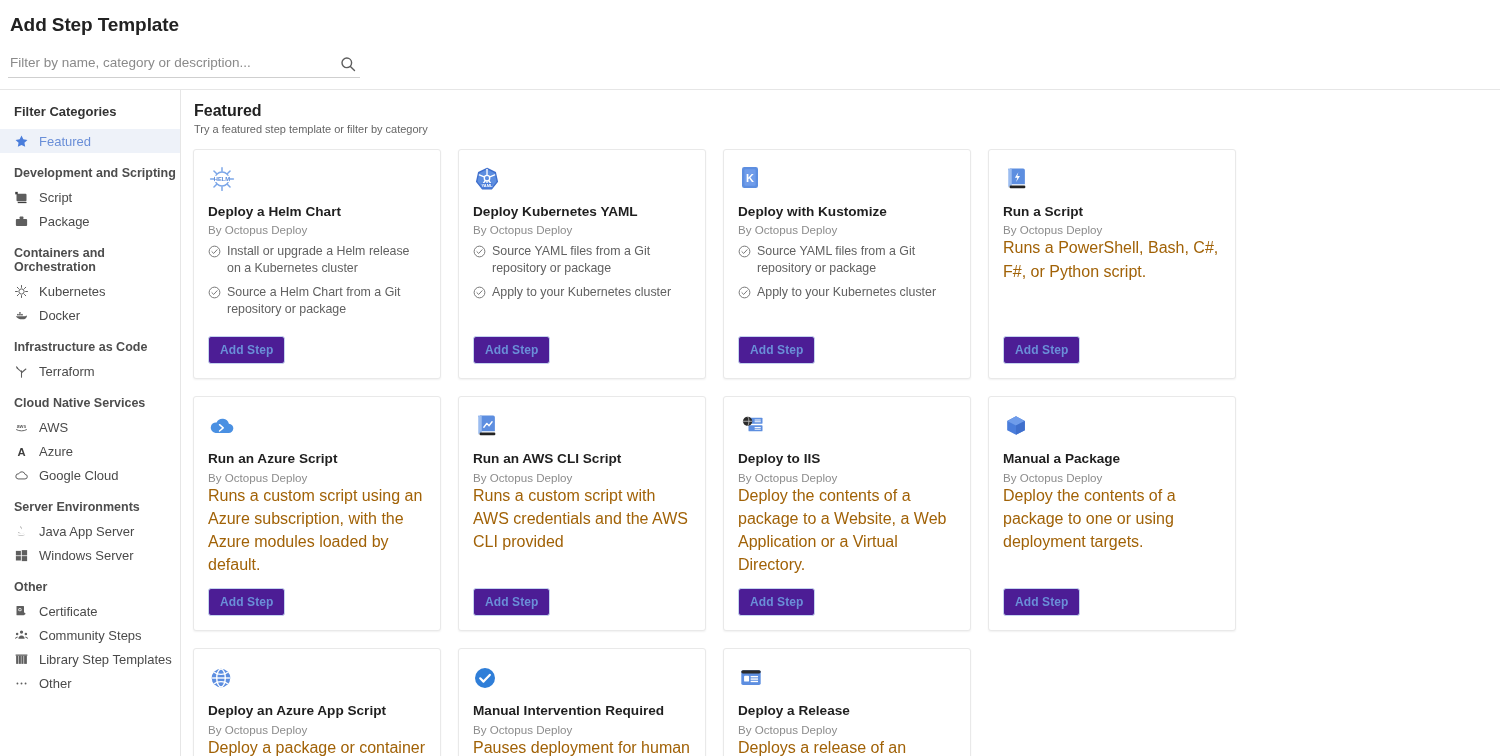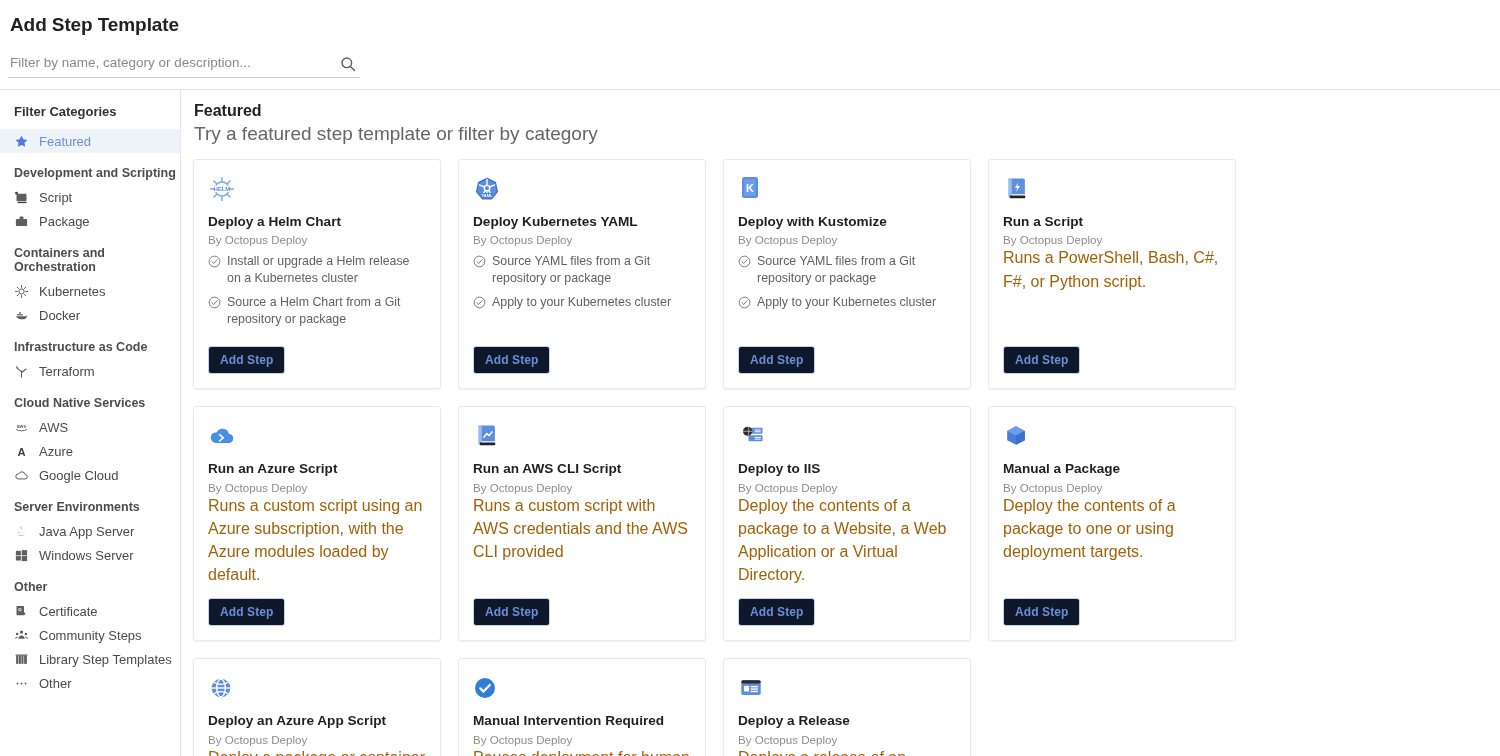--- a/index.html
+++ b/index.html
@@ -107,21 +107,21 @@
     padding: 12px 0 0 12px;
     overflow: hidden;
   }
   .section-title {
     font-size: 16px;
     font-weight: bold;
     color: #222;
     padding-left: 1px;
   }
   .section-sub {
-    font-size: 19px;
+    font-size: 11px;
     color: #666;
     margin-top: 3px;
     padding-left: 1px;
   }
   .card-grid {
     display: flex;
     flex-wrap: wrap;
     gap: 17px;
     margin-top: 14px;
   }
@@ -175,21 +175,21 @@
     width: 13px; height: 13px;
     margin-top: 2px;
     color: #6f6f6f;
   }
   .card-btn-row { margin-top: auto; padding-top: 12px; }
   .add-step-btn {
     font-family: "Liberation Sans", sans-serif;
     font-size: 12px;
     font-weight: bold;
     color: #6a8fd8;
-    background: #0f172a;
+    background: #4c1d95;
     border: 1px solid #c4d4ef;
     border-radius: 3px;
     padding: 6px 11px;
     cursor: pointer;
     letter-spacing: 0.1px;
   }
 </style>
 </head>
 <body>
 

